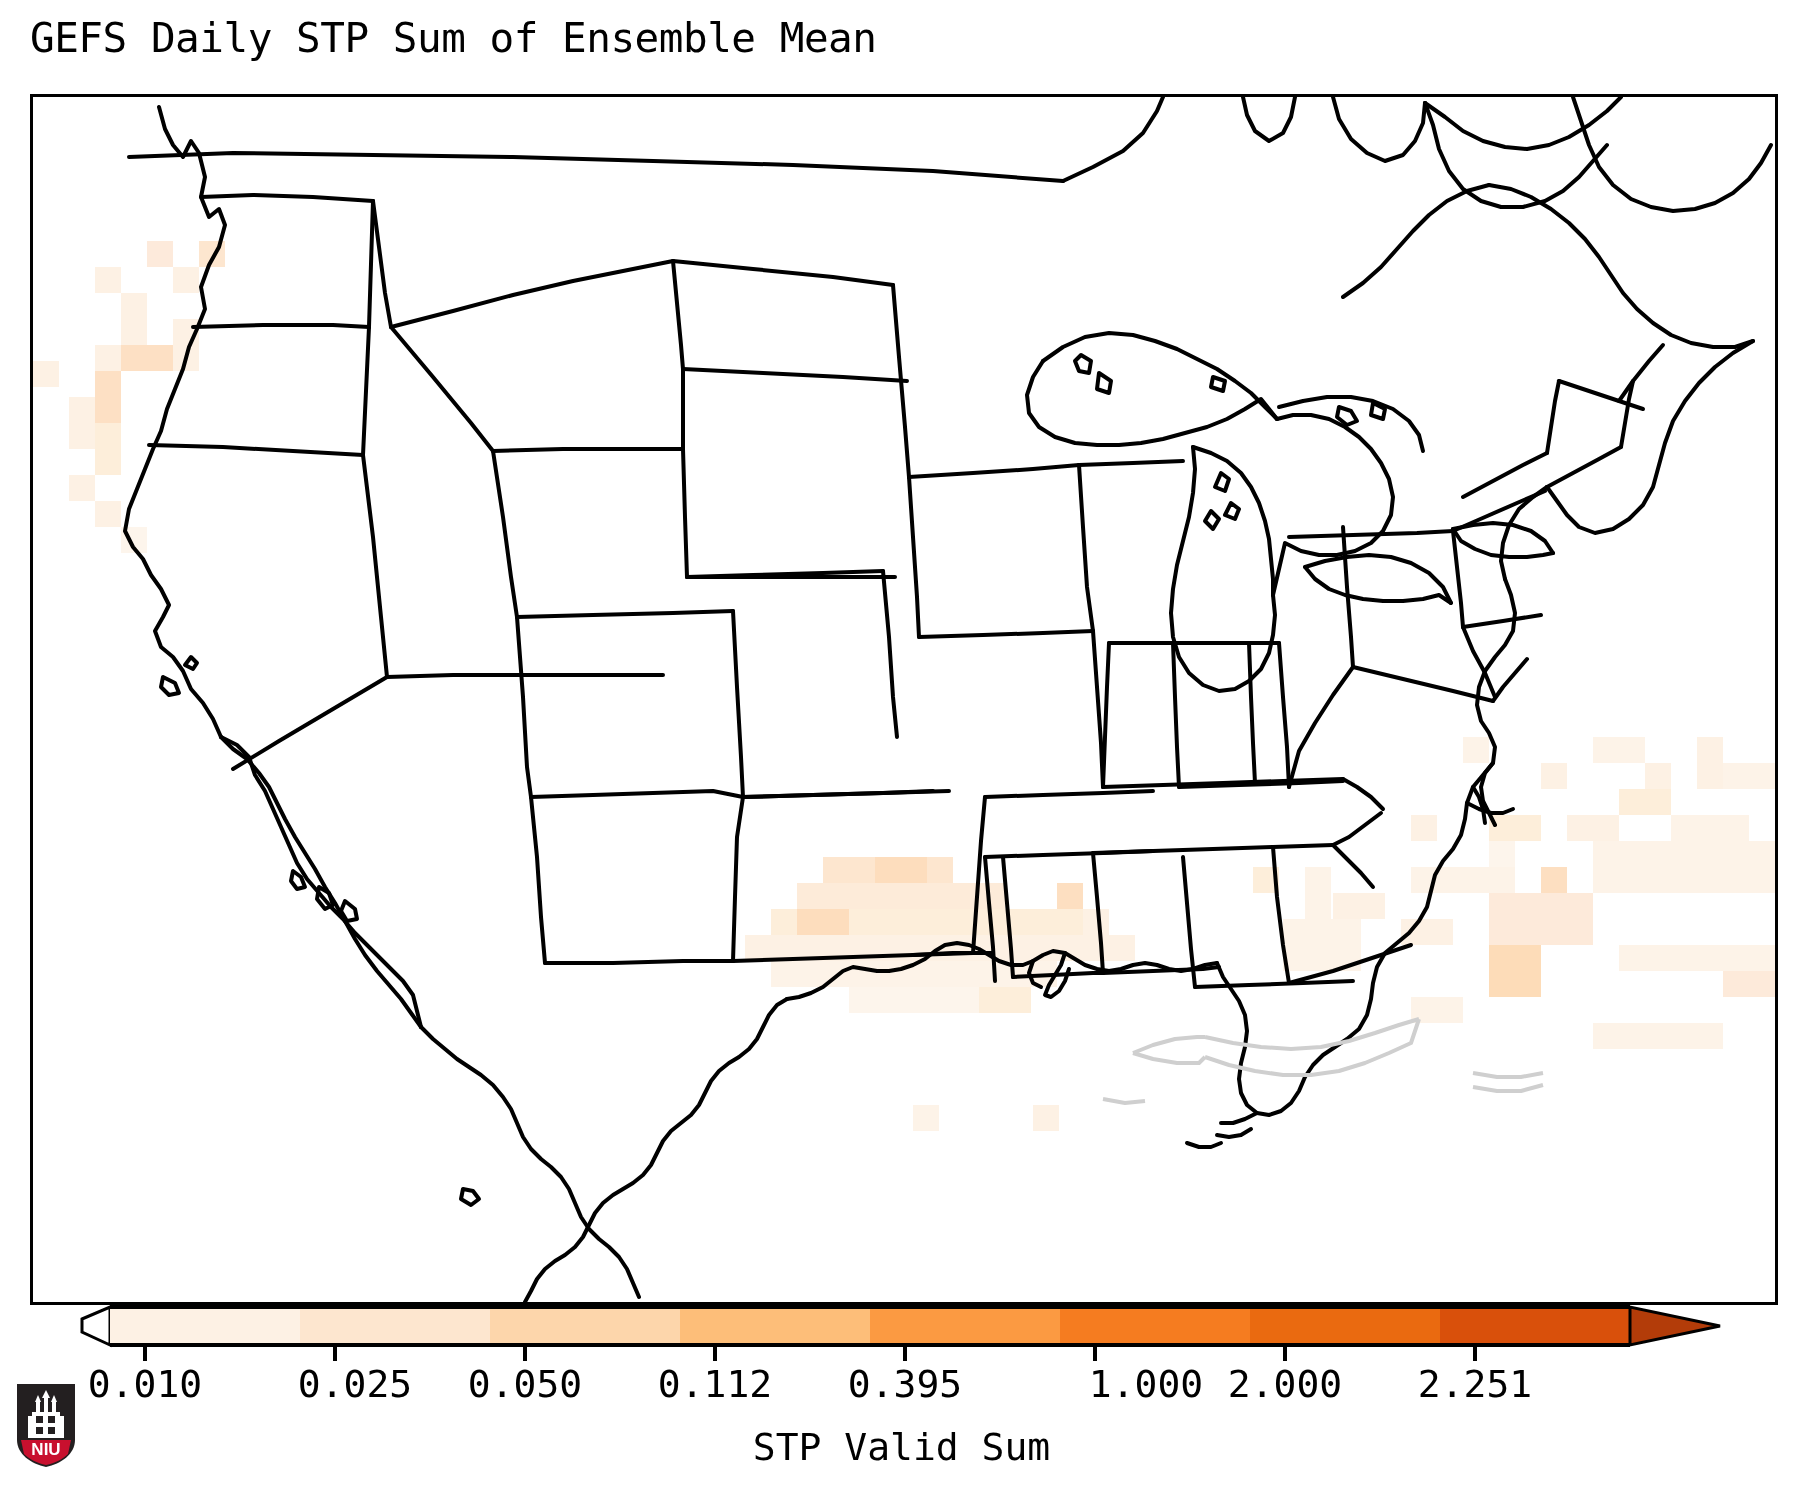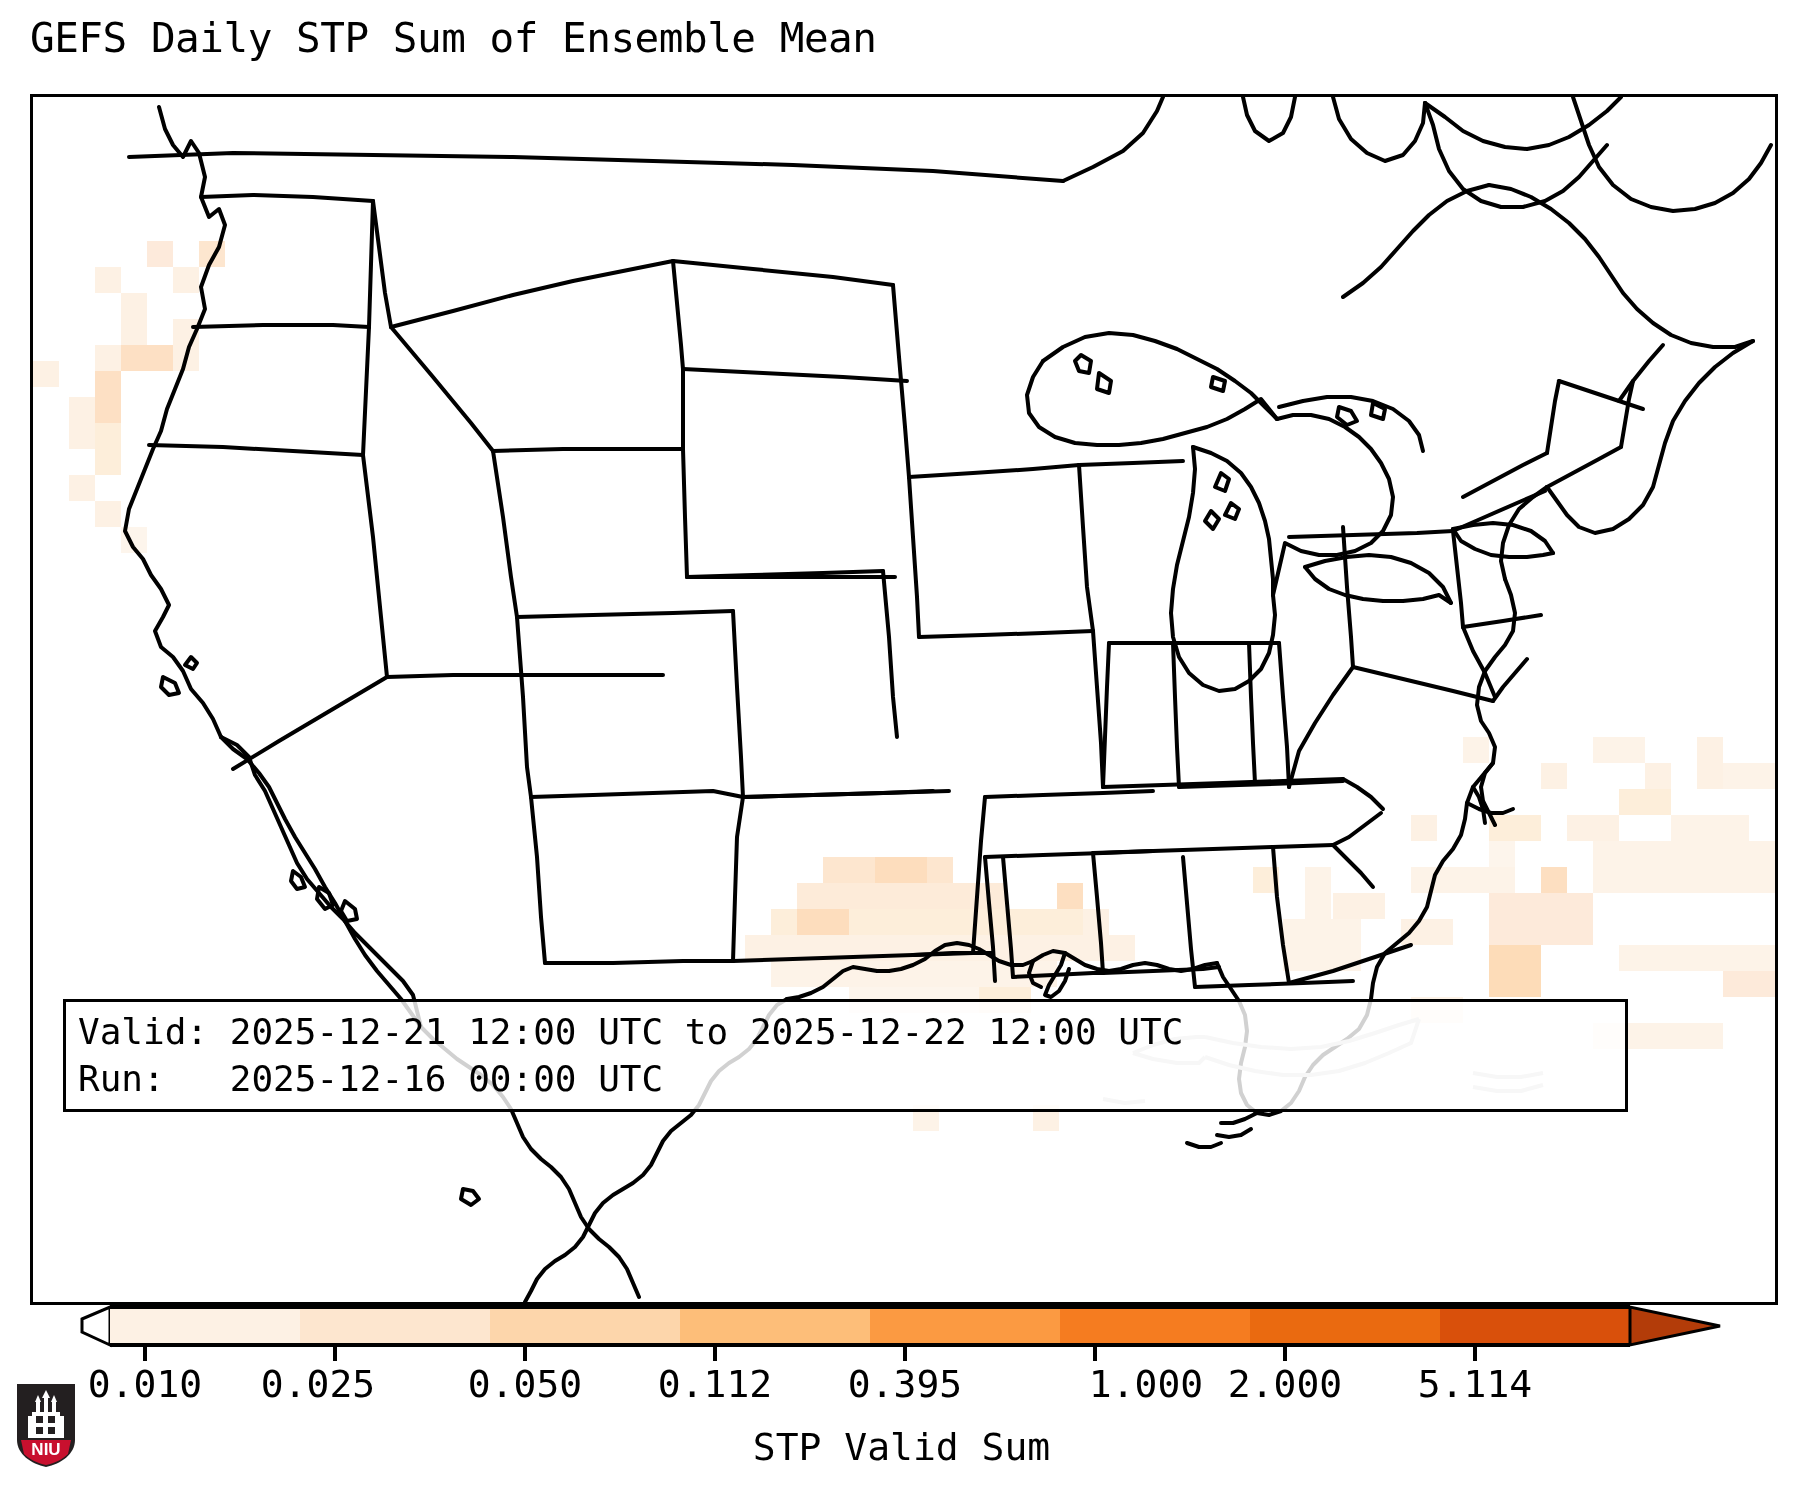--- a/index.html
+++ b/index.html
@@ -355,24 +355,20 @@
       <path d="M1172,960 L1196,968 L1222,974 L1250,978 L1278,978 L1306,974
                L1332,966 L1356,956 L1378,946 L1386,922"></path>
       <path d="M1100,956 L1120,948 L1142,942 L1164,940 L1172,940"></path>
       <path d="M1100,956 L1120,962 L1144,966 L1166,966 L1172,960"></path>
       <path d="M1440,976 L1464,980 L1488,980 L1510,976"></path>
       <path d="M1440,990 L1464,994 L1488,994 L1510,988"></path>
       <path d="M1070,1002 L1092,1006 L1112,1004"></path>
     </g>
   </svg>
 
-  <div id="info-box">
-    <div class="info-line">Valid: 2025-12-21 12:00 UTC to 2025-12-22 12:00 UTC</div>
-    <div class="info-line">Run:   2025-12-16 00:00 UTC</div>
-  </div>
 </div>
 
 <div id="colorbar-wrap">
   <svg id="colorbar-svg" width="1803" height="60" viewBox="0 0 1803 60">
 
     <polygon points="82,14 110,2 110,40 82,27" fill="#ffffff" stroke="#000" stroke-width="3"></polygon>
 
     <g stroke="none">
       <rect x="110" y="2" width="190" height="38" fill="#fdf1e4"></rect>
       <rect x="300" y="2" width="190" height="38" fill="#fde6cf"></rect>
@@ -394,27 +390,27 @@
       <line x1="525" y1="40" x2="525" y2="56"></line>
       <line x1="715" y1="40" x2="715" y2="56"></line>
       <line x1="905" y1="40" x2="905" y2="56"></line>
       <line x1="1095" y1="40" x2="1095" y2="56"></line>
       <line x1="1285" y1="40" x2="1285" y2="56"></line>
       <line x1="1475" y1="40" x2="1475" y2="56"></line>
     </g>
   </svg>
 
   <div class="cb-tick-label" style="left:145px;">0.010</div>
-  <div class="cb-tick-label" style="left:318px;">0.025</div>
+  <div class="cb-tick-label" style="left:355px;">0.025</div>
   <div class="cb-tick-label" style="left:525px;">0.050</div>
   <div class="cb-tick-label" style="left:715px;">0.112</div>
   <div class="cb-tick-label" style="left:905px;">0.395</div>
   <div class="cb-tick-label" style="left:1146px;">1.000</div>
   <div class="cb-tick-label" style="left:1285px;">2.000</div>
-  <div class="cb-tick-label" style="left:1475px;">5.114</div>
+  <div class="cb-tick-label" style="left:1475px;">2.251</div>
 
   <div id="cb-axis-label">STP Valid Sum</div>
 </div>
 
 <svg id="niu-logo" viewBox="0 0 62 86">
   <path d="M2,2 L60,2 L60,58 C60,72 46,82 31,85 C16,82 2,72 2,58 Z" fill="#231f20"></path>
   <g fill="#ffffff">
     <rect x="17" y="30" width="28" height="26"></rect>
     <rect x="21" y="20" width="4" height="11"></rect>
     <rect x="29" y="16" width="4" height="15"></rect>

